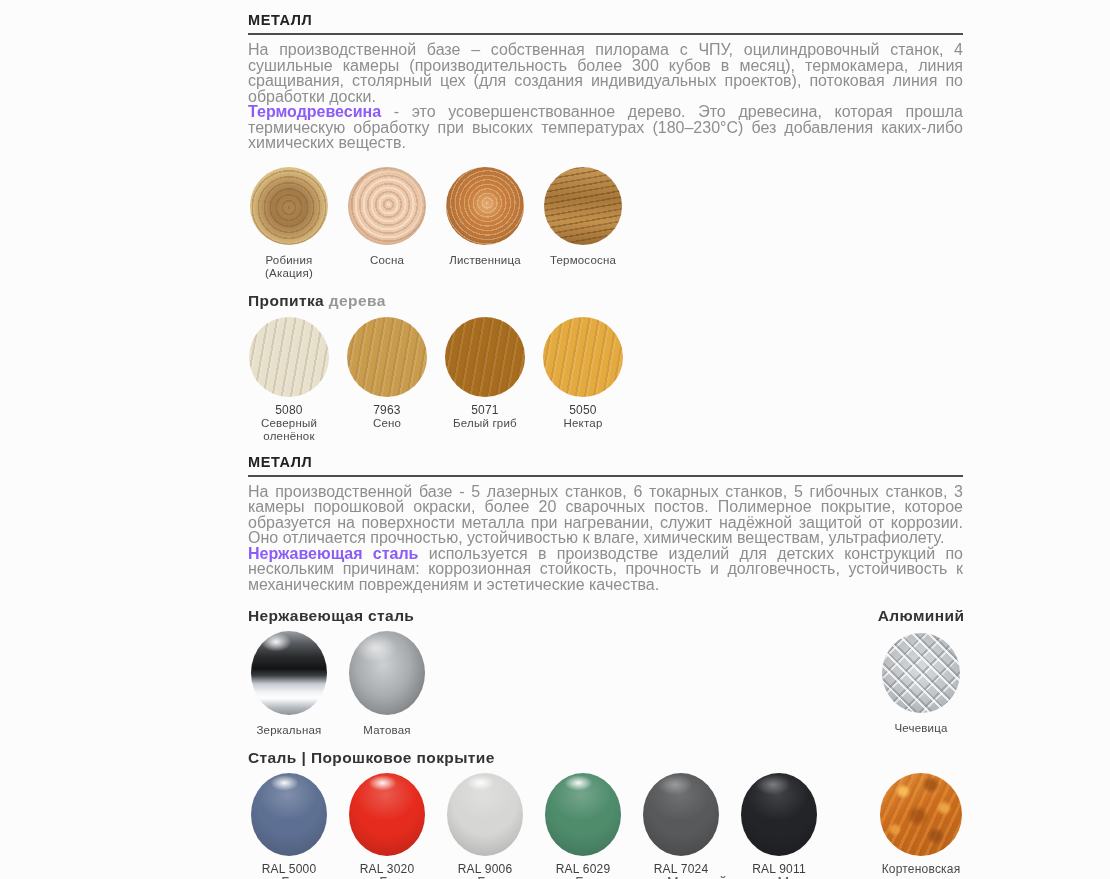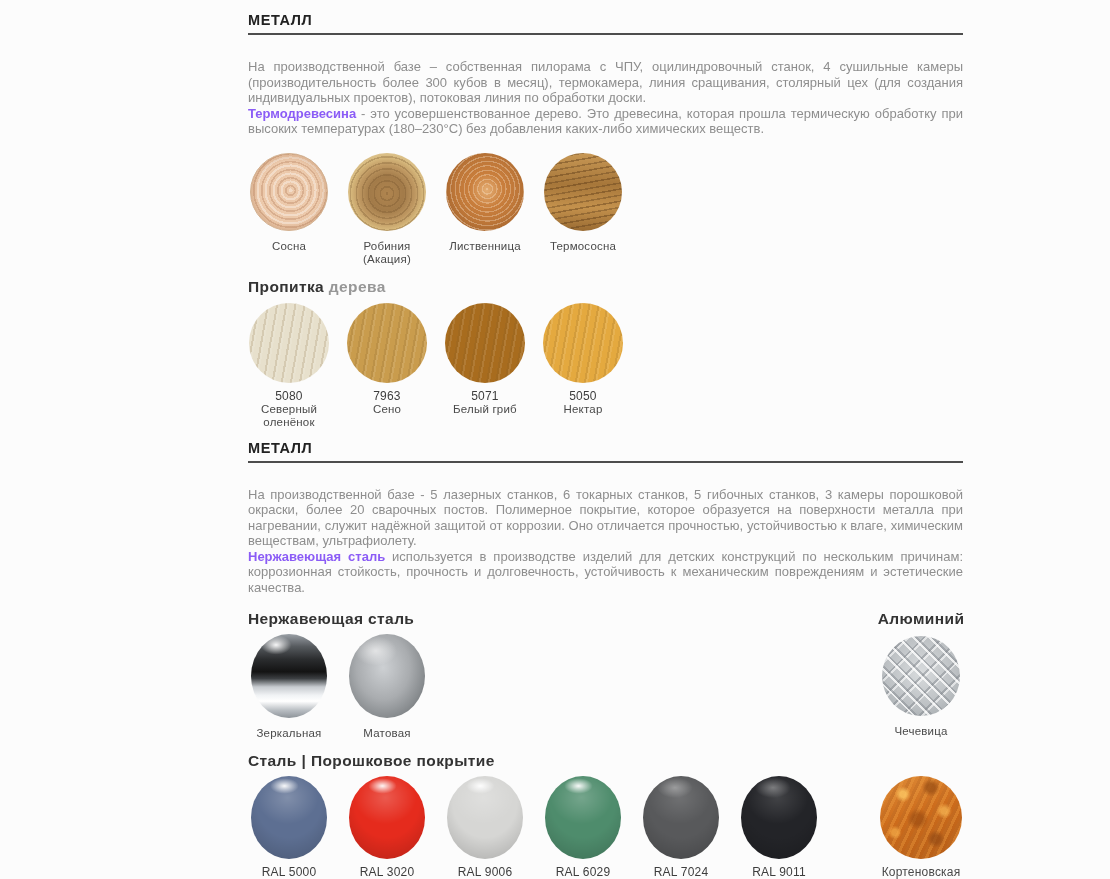--- a/index.html
+++ b/index.html
@@ -7,21 +7,21 @@
   body {
     background:#fcfcfc;
     font-family:"Liberation Sans", sans-serif;
     color:#3c3c3c;
     overflow:hidden;
   }
   .content { position:relative; margin:13px 0 0 248px; width:715px; }
 
   h1.sec-title { font-size:14.5px; font-weight:bold; color:#222; letter-spacing:.6px; line-height:15px; }
   .rule { height:2px; background:#4d4d4d; margin-top:5px; }
-  .para { margin-top:24px; font-size:13px; line-height:15.5px; color:#8e8e8e; text-align:justify; }
+  .para { margin-top:7px; font-size:16px; line-height:15.5px; color:#8e8e8e; text-align:justify; }
   .para .lead { font-weight:bold; color:#8b5cf6; }
 
   h2.sub-title { font-size:15.5px; color:#333; letter-spacing:.4px; line-height:18px; margin-top:12px; }
   h2.sub-title .lite { color:#979797; }
 
   .swatch-row { display:flex; margin-left:-8px; width:723px; }
   .cell { width:98px; display:flex; flex-direction:column; align-items:center; }
   .cap { margin-top:0; font-size:11.5px; line-height:13px; color:#4a4a4a; text-align:center; letter-spacing:.2px; }
   .cap.first { margin-top:9px; }
   .cap.code { margin-top:7px; font-size:12px; color:#3d3d3d; }
@@ -127,26 +127,26 @@
   <h1 class="sec-title">МЕТАЛЛ</h1>
   <div class="rule"></div>
 
   <div class="para">
     <p>На производственной базе – собственная пилорама с ЧПУ, оцилиндровочный станок, 4 сушильные камеры (производительность более 300 кубов в месяц), термокамера, линия сращивания, столярный цех (для создания индивидуальных проектов), потоковая линия по обработки доски.</p>
     <p><span class="lead">Термодревесина</span><span> - это усовершенствованное дерево. Это древесина, которая прошла термическую обработку при высоких температурах (180–230°C) без добавления каких-либо химических веществ.</span></p>
   </div>
 
   <div class="swatch-row wood-row">
     <div class="cell">
+      <div class="circle sw-robinia" style="background-color: rgb(176, 133, 79);"></div>
+      <div class="cap first">Робиния (Акация)</div>
+    </div>
+    <div class="cell">
       <div class="circle sw-pine" style="background-color: rgb(236, 201, 171);"></div>
       <div class="cap first">Сосна</div>
-    </div>
-    <div class="cell">
-      <div class="circle sw-robinia" style="background-color: rgb(176, 133, 79);"></div>
-      <div class="cap first">Робиния (Акация)</div>
     </div>
     <div class="cell">
       <div class="circle sw-larch" style="background-color: rgb(201, 126, 60);"></div>
       <div class="cap first">Лиственница</div>
     </div>
     <div class="cell">
       <div class="circle sw-thermopine" style="background-color: rgb(181, 129, 63);"></div>
       <div class="cap first">Термососна</div>
     </div>
   </div>

